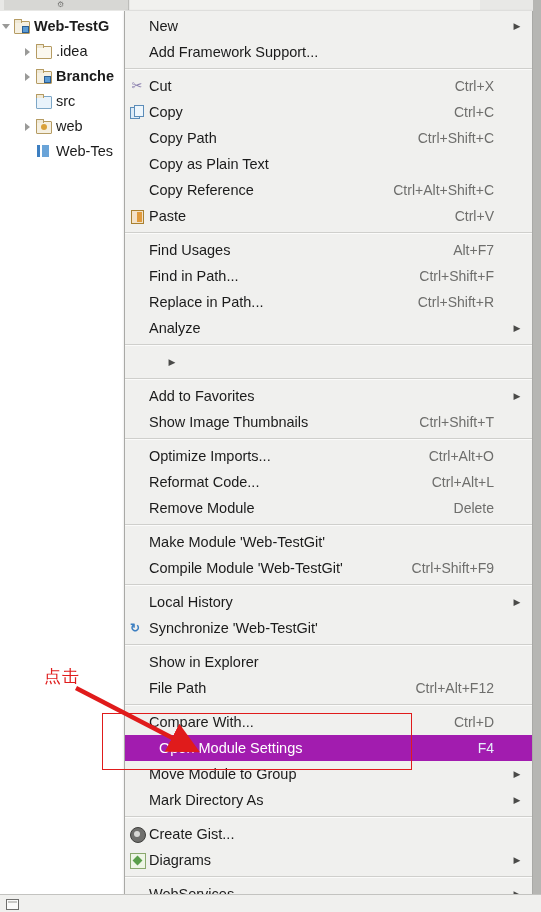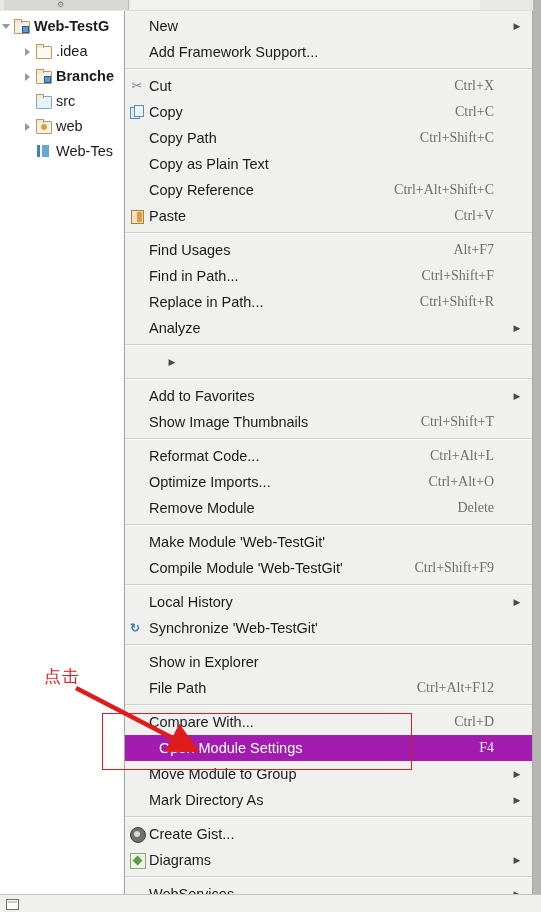--- a/index.html
+++ b/index.html
@@ -123,21 +123,21 @@
     height:26px; line-height:26px;
     display:flex; align-items:center;
     padding-left:0px;
     white-space:nowrap;
   }
   .mi .mi-icon{
     flex:0 0 24px; width:24px; height:26px; position:relative;
   }
   .mi .mi-label{ flex:1 1 auto; }
   .mi .mi-accel{
-    flex:0 0 auto; color:#6e6e6c; font-size:14px; padding-right:14px;font-family:Liberation Serif, serif;
+    flex:0 0 auto; color:#6e6e6c; font-size:14px; padding-right:14px;
   }
   .mi .mi-arrow{
     flex:0 0 auto; width:18px; text-align:center;
     color:#4a4a48; font-size:9px; padding-right:6px;
   }
   .mi.selected{
     background:#a21caf; color:#ffffff;padding-left:10px;
   }
   .mi.selected .mi-accel{ color:#e6eefb; }
   .sep{
@@ -360,28 +360,28 @@
     </div>
     <div class="mi">
       <div class="mi-icon"></div>
       <div class="mi-label">Show Image Thumbnails</div>
       <div class="mi-accel">Ctrl+Shift+T</div>
       <div class="mi-arrow"></div>
     </div>
     <div class="sep"></div>
     <div class="mi">
       <div class="mi-icon"></div>
+      <div class="mi-label">Optimize Imports...</div>
+      <div class="mi-accel">Ctrl+Alt+O</div>
+      <div class="mi-arrow"></div>
+    </div>
+    <div class="mi">
+      <div class="mi-icon"></div>
       <div class="mi-label">Reformat Code...</div>
       <div class="mi-accel">Ctrl+Alt+L</div>
-      <div class="mi-arrow"></div>
-    </div>
-    <div class="mi">
-      <div class="mi-icon"></div>
-      <div class="mi-label">Optimize Imports...</div>
-      <div class="mi-accel">Ctrl+Alt+O</div>
       <div class="mi-arrow"></div>
     </div>
     <div class="mi">
       <div class="mi-icon"></div>
       <div class="mi-label">Remove Module</div>
       <div class="mi-accel">Delete</div>
       <div class="mi-arrow"></div>
     </div>
     <div class="sep"></div>
     <div class="mi">

